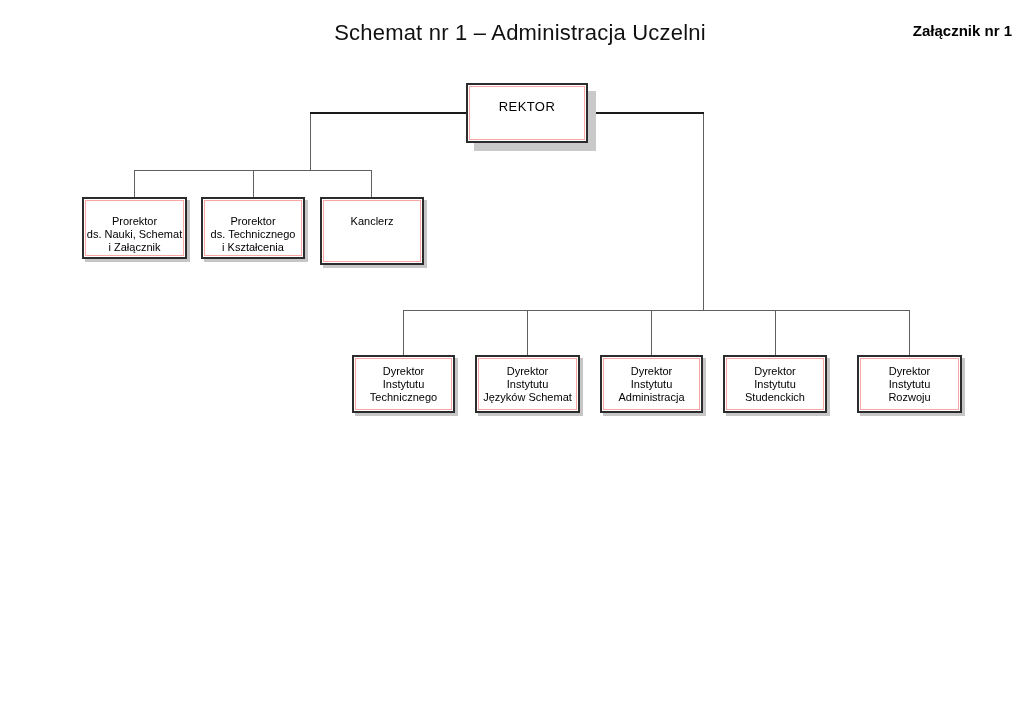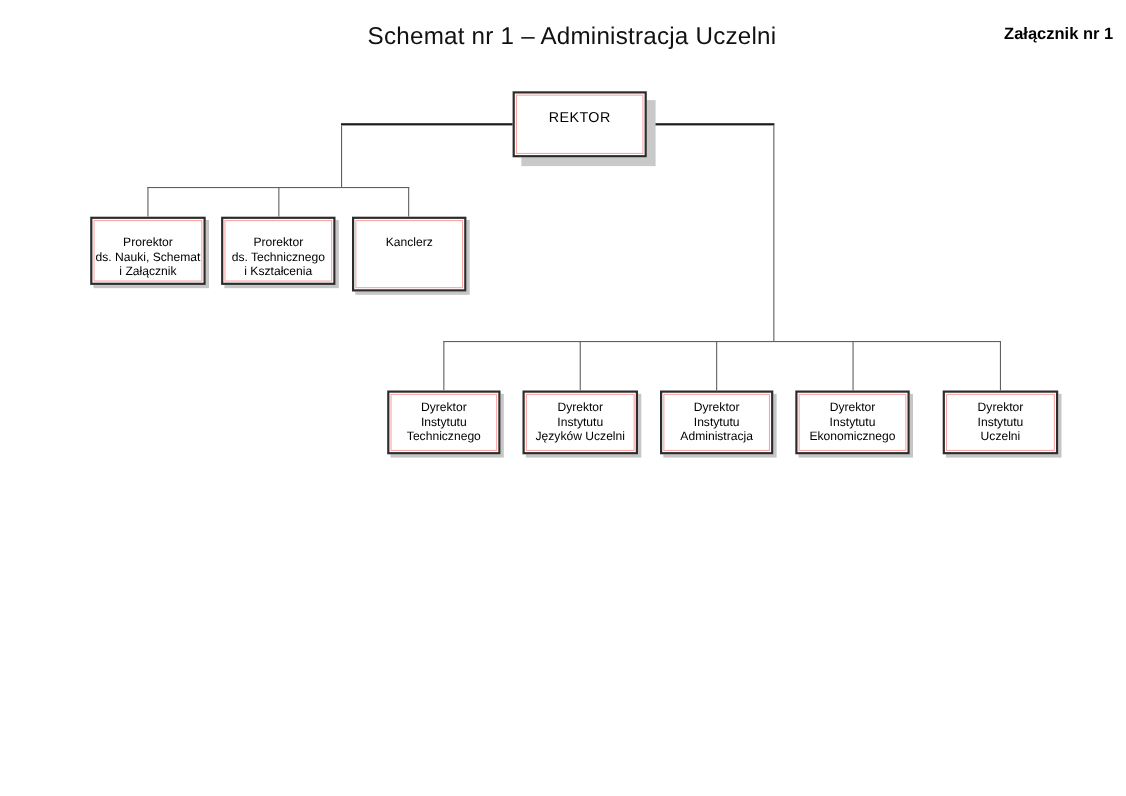--- a/index.html
+++ b/index.html
@@ -121,41 +121,41 @@
       <div class="ln">Dyrektor</div>
       <div class="ln">Instytutu</div>
       <div class="ln">Technicznego</div>
     </div>
   </div>
 
   <div class="node director" style="left:475px; top:355px; width:105px; height:58px;">
     <div class="inner">
       <div class="ln">Dyrektor</div>
       <div class="ln">Instytutu</div>
-      <div class="ln">Języków Uczelni</div>
+      <div class="ln">Języków Schemat</div>
     </div>
   </div>
 
   <div class="node director" style="left:600px; top:355px; width:103px; height:58px;">
     <div class="inner">
       <div class="ln">Dyrektor</div>
       <div class="ln">Instytutu</div>
       <div class="ln">Administracja</div>
     </div>
   </div>
 
   <div class="node director" style="left:723px; top:355px; width:104px; height:58px;">
     <div class="inner">
       <div class="ln">Dyrektor</div>
       <div class="ln">Instytutu</div>
-      <div class="ln">Ekonomicznego</div>
+      <div class="ln">Studenckich</div>
     </div>
   </div>
 
   <div class="node director" style="left:857px; top:355px; width:105px; height:58px;">
     <div class="inner">
       <div class="ln">Dyrektor</div>
       <div class="ln">Instytutu</div>
-      <div class="ln">Uczelni</div>
+      <div class="ln">Rozwoju</div>
     </div>
   </div>
 
 </div>
 
 </body></html>

